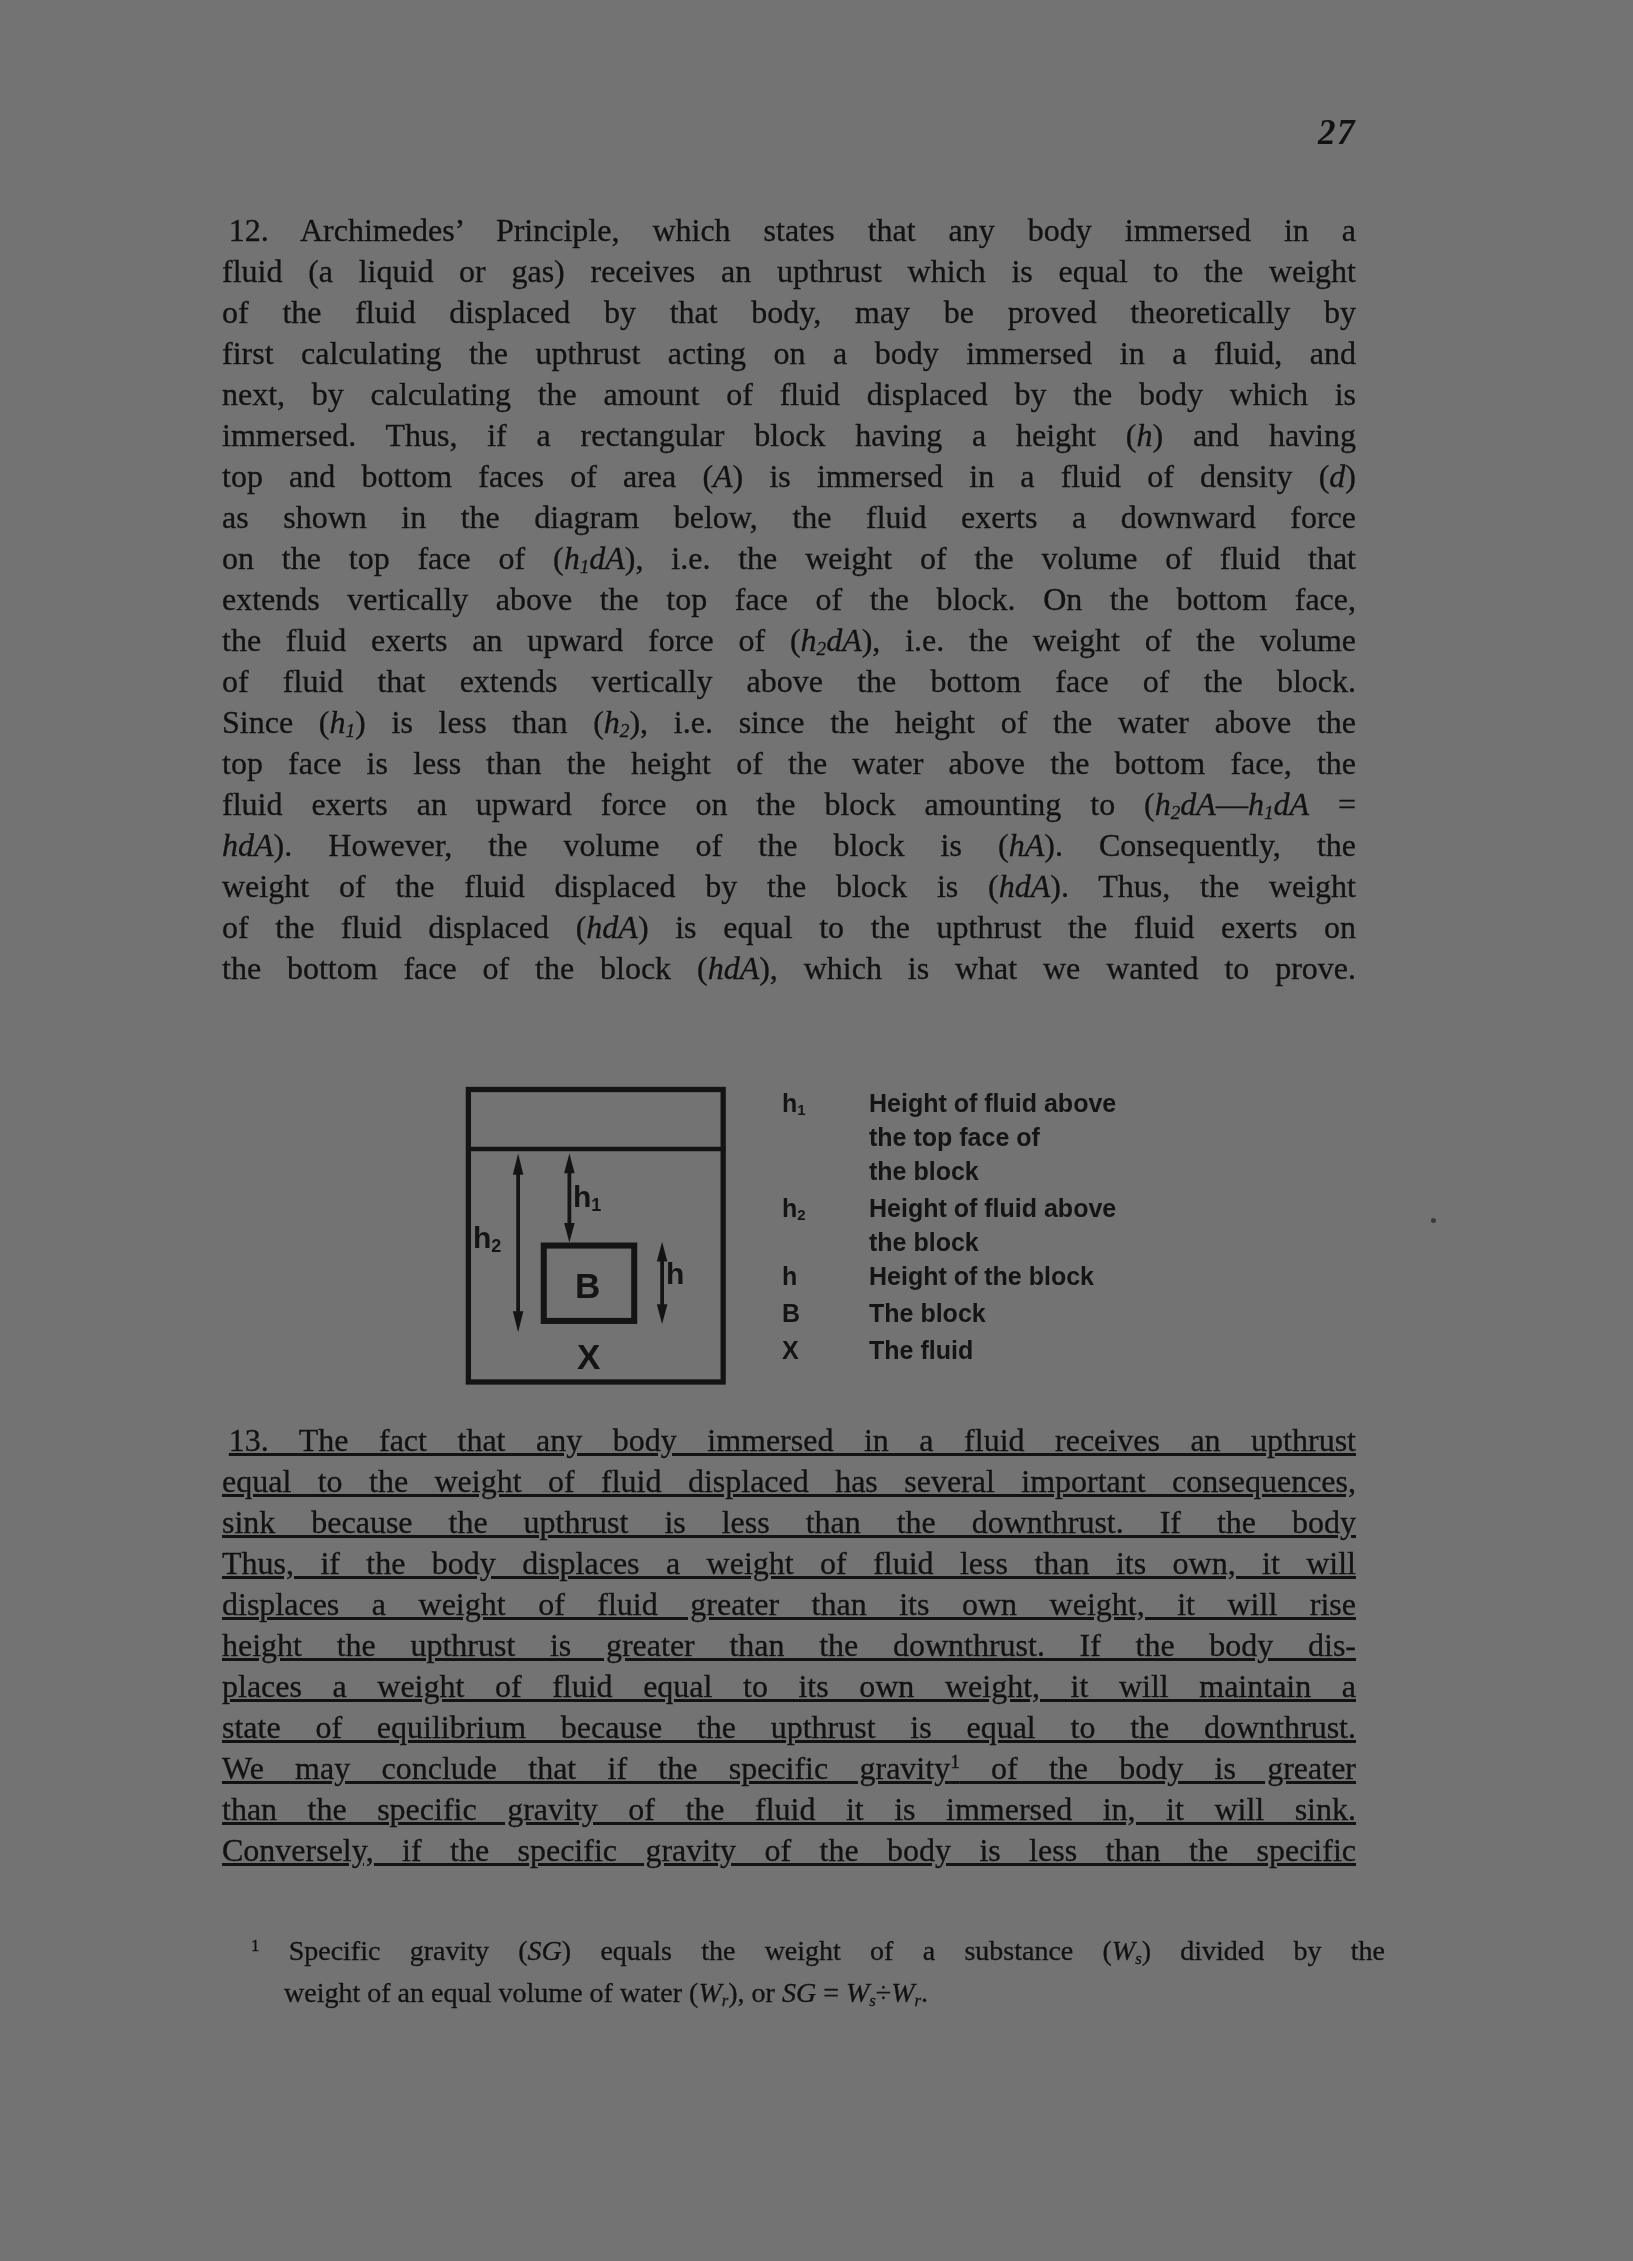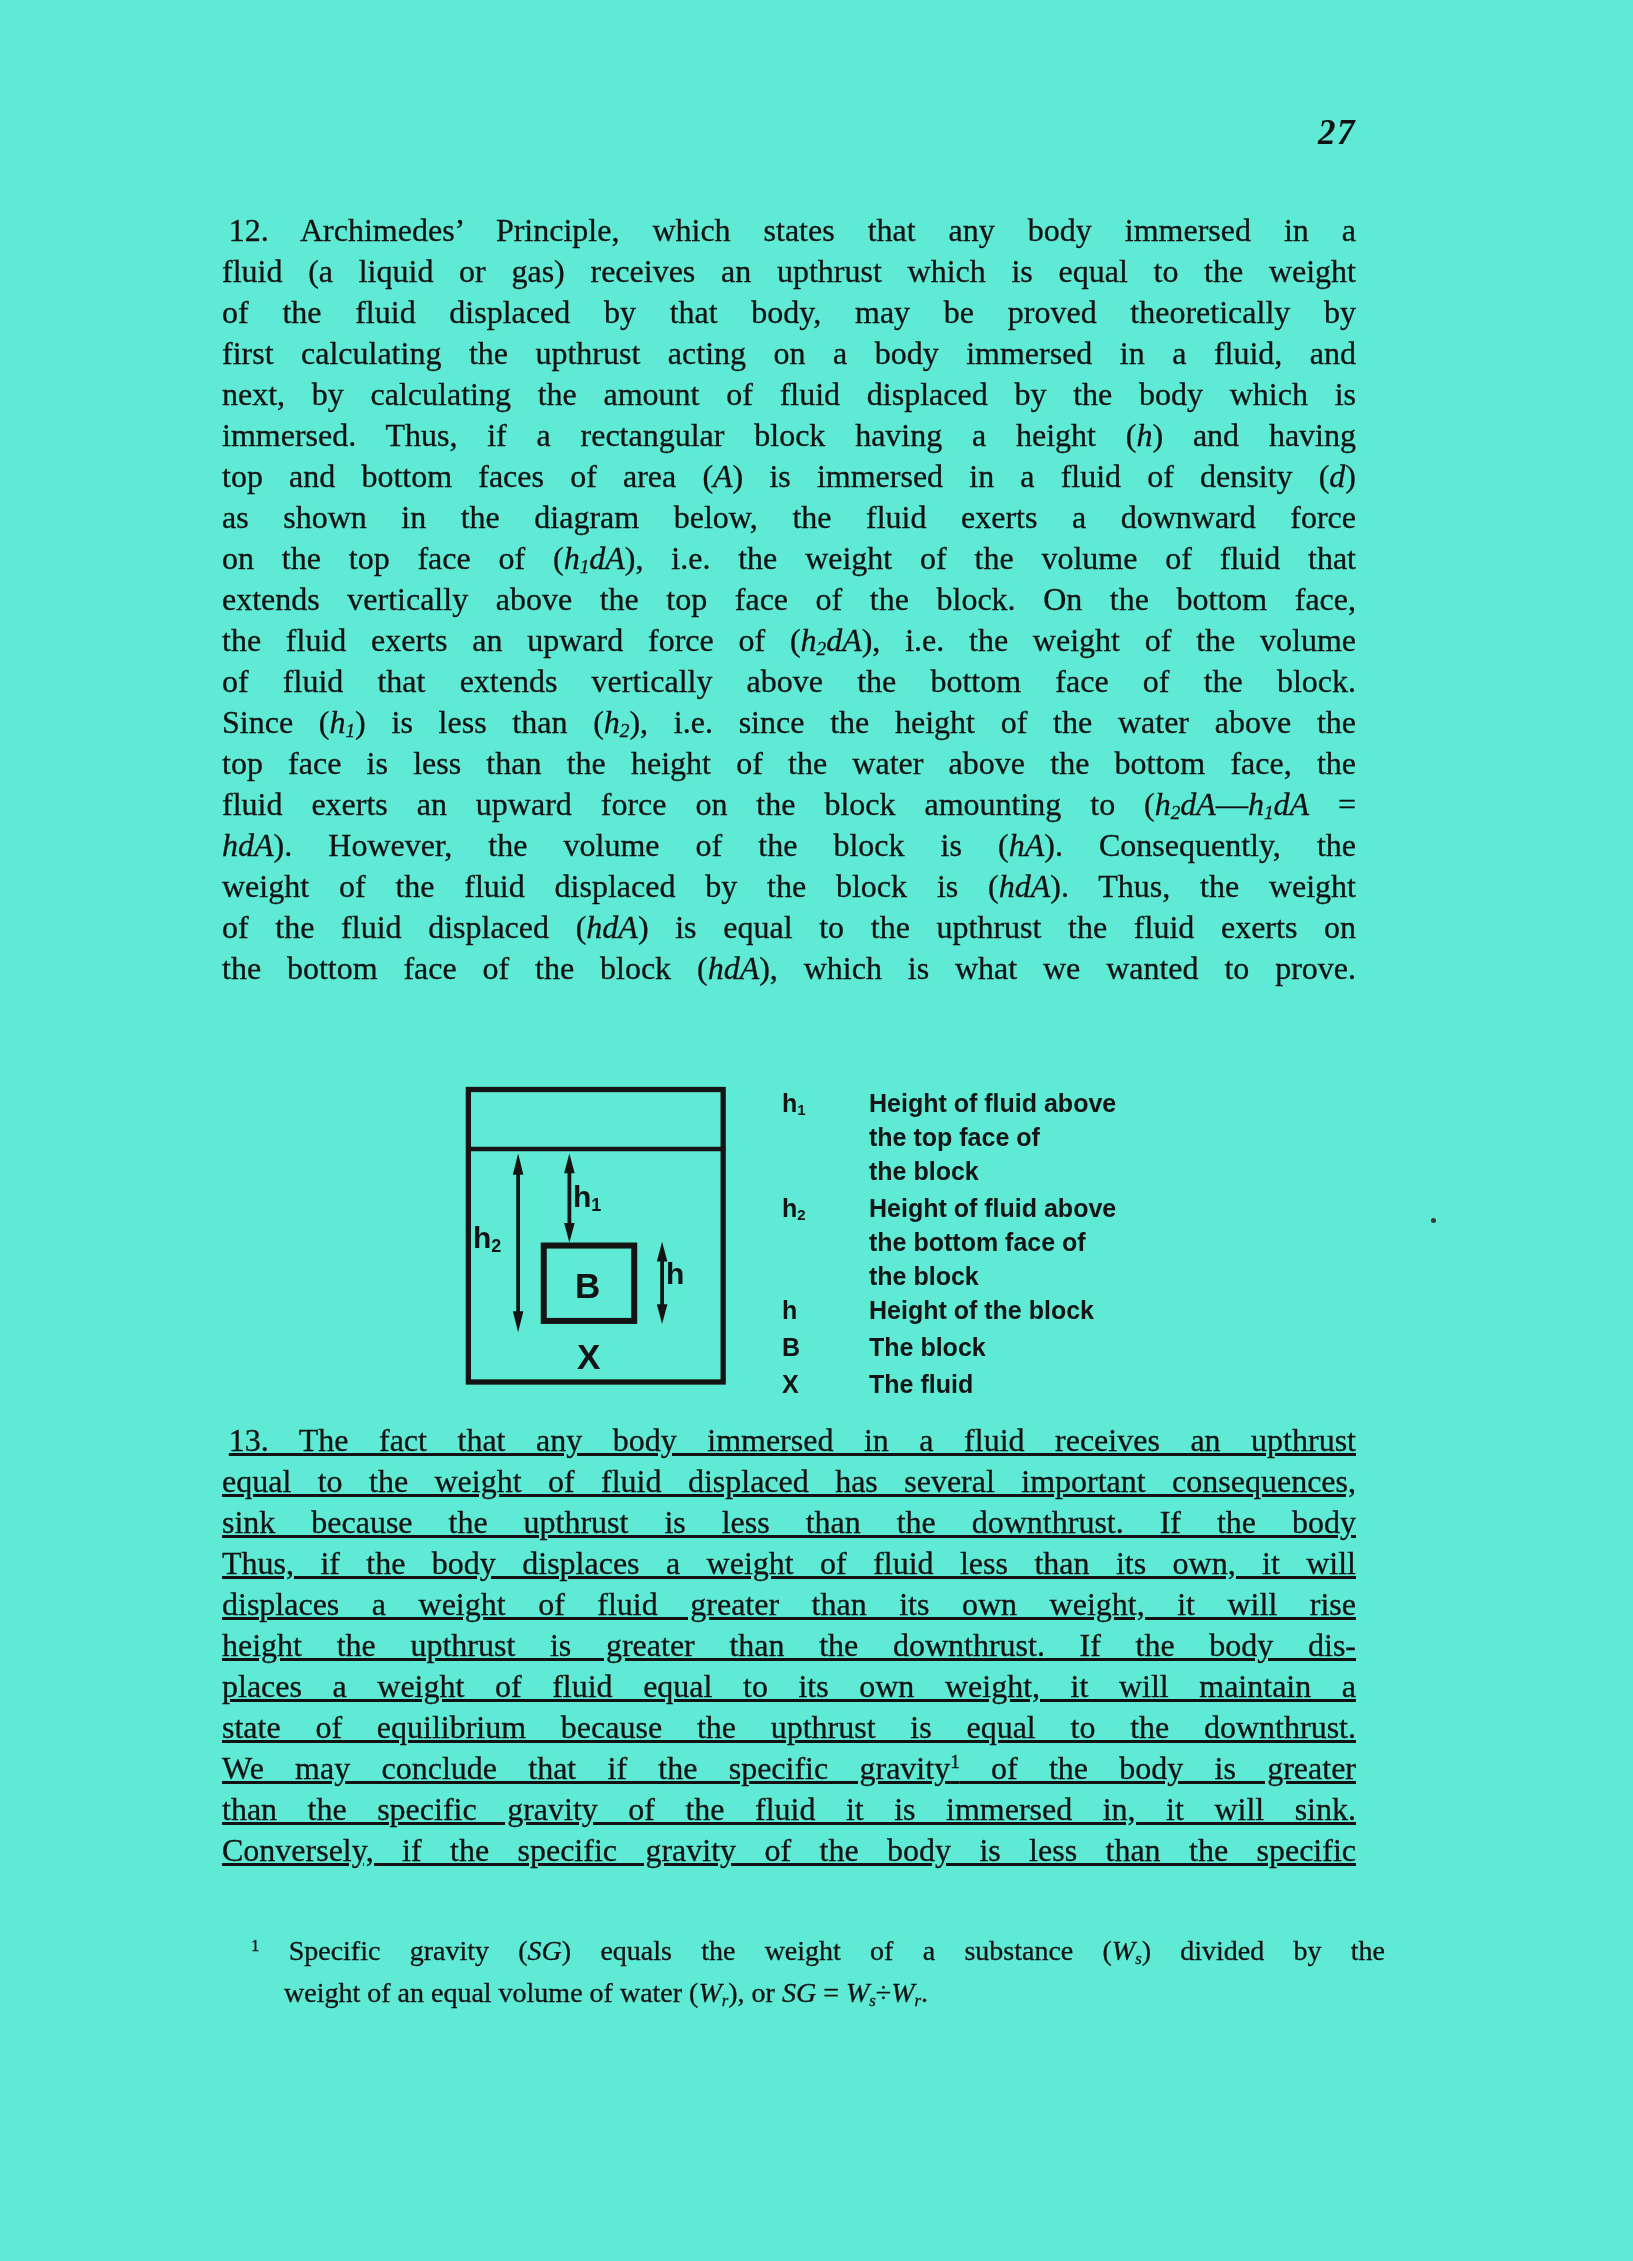--- a/index.html
+++ b/index.html
@@ -1,16 +1,16 @@
 <!DOCTYPE html>
 <html style="font-size:12px"><head>
 <meta charset="utf-8">
 <style>
   html,body{margin:0;padding:0;background:#ffffff;}
-  .page{position:relative;width:1633px;height:2261px;background:#5eead4;color:#121212;
+  .page{position:relative;width:1633px;height:2261px;background:#737373;color:#121212;
         font-family:"Liberation Serif","DejaVu Serif",serif;overflow:hidden;}
 
   .page-number{position:absolute;left:1318px;top:113px;font-size:35px;font-style:italic;
                font-weight:bold;letter-spacing:1.5px;}
 
   .para{position:absolute;left:222px;width:1134px;font-size:32px;margin-top:24px;}
   #para12{top:186px;line-height:41px;}
   #para13{top:1396px;line-height:41px;text-decoration:underline;}
   .para{-webkit-text-stroke:0.3px;}
   .para .line{text-align:justify;text-align-last:justify;white-space:normal;}
@@ -115,21 +115,20 @@
         <div class="legend-text">
           <div>Height of fluid above</div>
           <div>the top face of</div>
           <div>the block</div>
         </div>
       </div>
       <div class="legend-row">
         <div class="legend-sym"><span>h</span><sub>2</sub></div>
         <div class="legend-text">
           <div>Height of fluid above</div>
-          <div>the bottom face of</div>
           <div>the block</div>
         </div>
       </div>
       <div class="legend-row">
         <div class="legend-sym"><span>h</span></div>
         <div class="legend-text">
           <div>Height of the block</div>
         </div>
       </div>
       <div class="legend-row">

